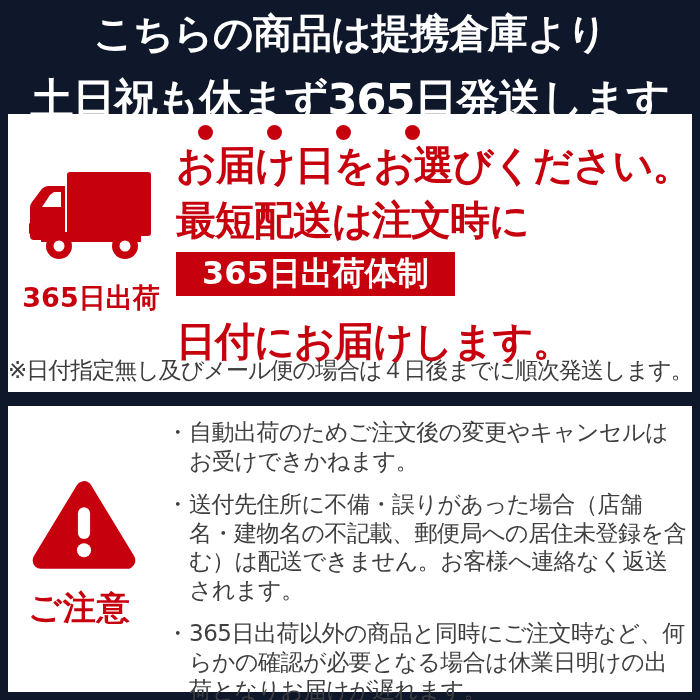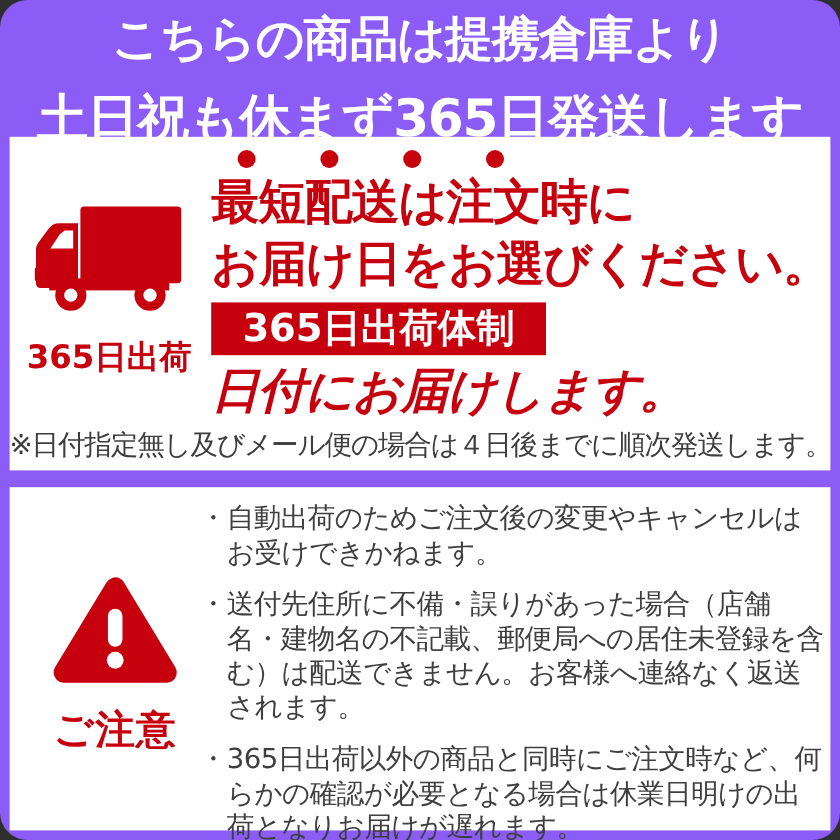--- a/index.html
+++ b/index.html
@@ -1,41 +1,41 @@
 <!DOCTYPE html>
 <html><head>
 <meta charset="utf-8">
 <style>
   html,body{margin:0;padding:0;background:#2e2e2e;}
   .stage{
-    position:relative;width:700px;height:700px;background:#8b5cf6;
-    font-family:"DejaVu Sans","Liberation Sans",sans-serif;overflow:hidden;border-radius:23px;
+    position:relative;width:700px;height:700px;background:#0f172a;
+    font-family:"DejaVu Sans","Liberation Sans",sans-serif;overflow:hidden;
   }
   
   .top-banner{position:absolute;top:0;left:0;width:700px;height:114px;color:#ffffff;text-align:center;font-weight:bold;}
   .tb-line1{margin-top:11px;font-size:40px;line-height:1.12;letter-spacing:-1px;}
   .tb-line2{margin-top:19px;font-size:43px;line-height:1.12;letter-spacing:-1px;}
   
   .panel{position:absolute;left:8px;width:684px;background:#ffffff;}
   .shipping-panel{top:114px;height:278px;}
   .caution-panel{top:406px;height:286px;}
   
   .truck-block{position:absolute;left:6px;top:56px;width:154px;text-align:center;}
   .truck-label{font-size:27px;font-weight:bold;color:#c7000e;margin-top:12px;white-space:nowrap;}
   
   .copy{position:absolute;left:168px;top:11px;color:#c7000e;}
   .dots{display:flex;gap:54px;margin-left:22px;height:15px;}
   .dot{width:15px;height:15px;border-radius:50%;background:#c7000e;}
   .red-line{font-size:40px;font-weight:bold;line-height:1.28;letter-spacing:-1px;white-space:nowrap;}
   .box-row{display:flex;align-items:center;gap:9px;margin-top:6px;}
   .hl-box{background:#c7000e;color:#ffffff;font-size:32px;font-weight:bold;padding:4px 26px;line-height:1.1;white-space:nowrap;}
-  .line2b{margin-top:5px;font-style:italic;}
+  .line2b{margin-top:20px;}
   .note{position:absolute;bottom:6px;left:0;width:100%;font-size:23px;color:#3d3d3d;letter-spacing:-1px;white-space:nowrap;}
   
-  .caution-block{position:absolute;left:20px;top:70px;width:136px;text-align:center;}
+  .caution-block{position:absolute;left:20px;top:70px;width:136px;text-align:left;}
   .caution-label{font-size:33px;font-weight:bold;color:#c7000e;margin-top:8px;letter-spacing:1px;white-space:nowrap;}
   .notes{position:absolute;left:158px;top:12px;right:5px;list-style:none;margin:0;padding:0;}
   .notes li{display:flex;font-size:23px;line-height:1.24;color:#3f3f3f;margin-bottom:15px;}
   .notes .b{flex:0 0 auto;}
   .notes .t{flex:1;letter-spacing:-0.5px;}
 </style>
 </head>
 <body>
 
 <div class="stage">
@@ -62,22 +62,22 @@
       <div class="truck-label">365日出荷</div>
     </div>
 
     <div class="copy">
       <div class="dots">
         <span class="dot"></span>
         <span class="dot"></span>
         <span class="dot"></span>
         <span class="dot"></span>
       </div>
+      <div class="red-line">お届け日をお選びください。</div>
       <div class="red-line" style="margin-top:4px;">最短配送は注文時に</div>
-      <div class="red-line">お届け日をお選びください。</div>
       <div class="box-row">
         <span class="hl-box">365日出荷体制</span>
       </div>
       <div class="red-line line2b">日付にお届けします。</div>
     </div>
 
     <div class="note">※日付指定無し及びメール便の場合は４日後までに順次発送します。</div>
   </div>
 
   <div class="panel caution-panel">

